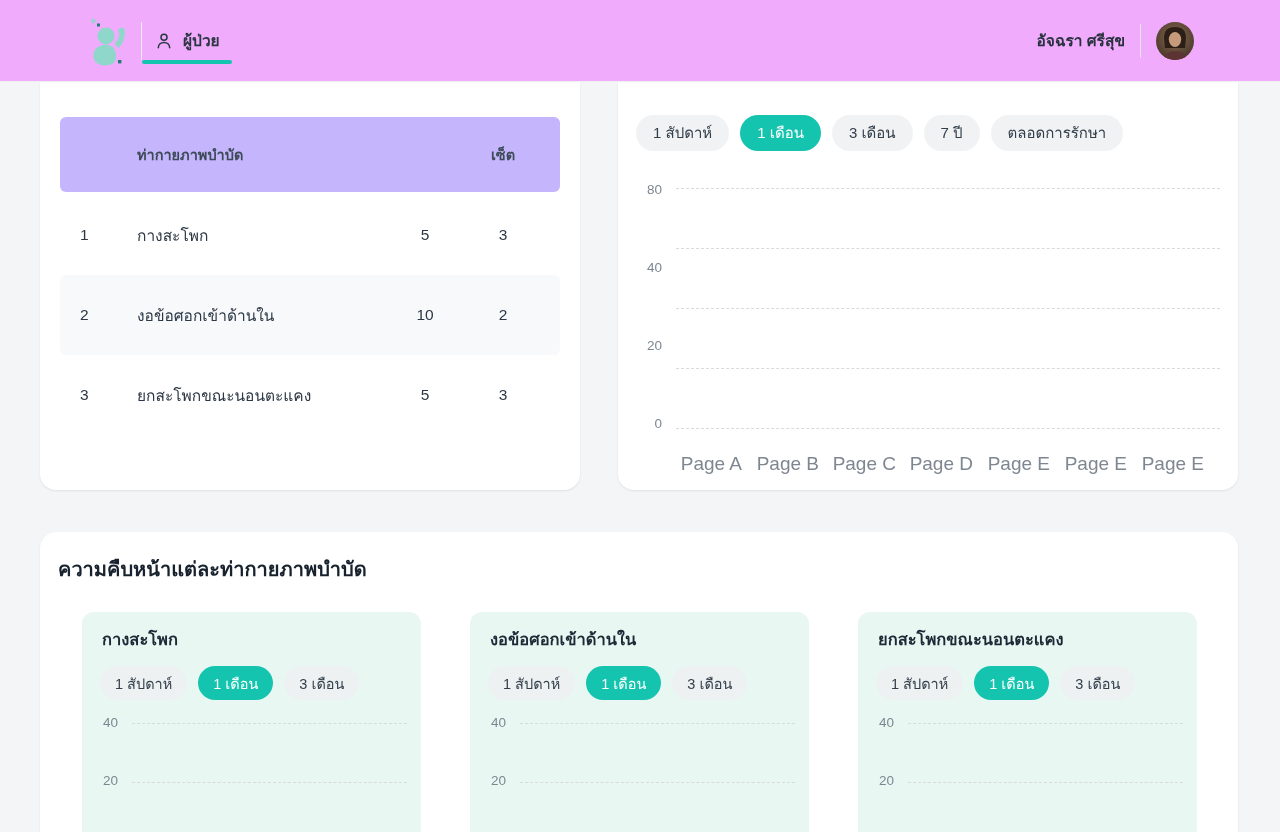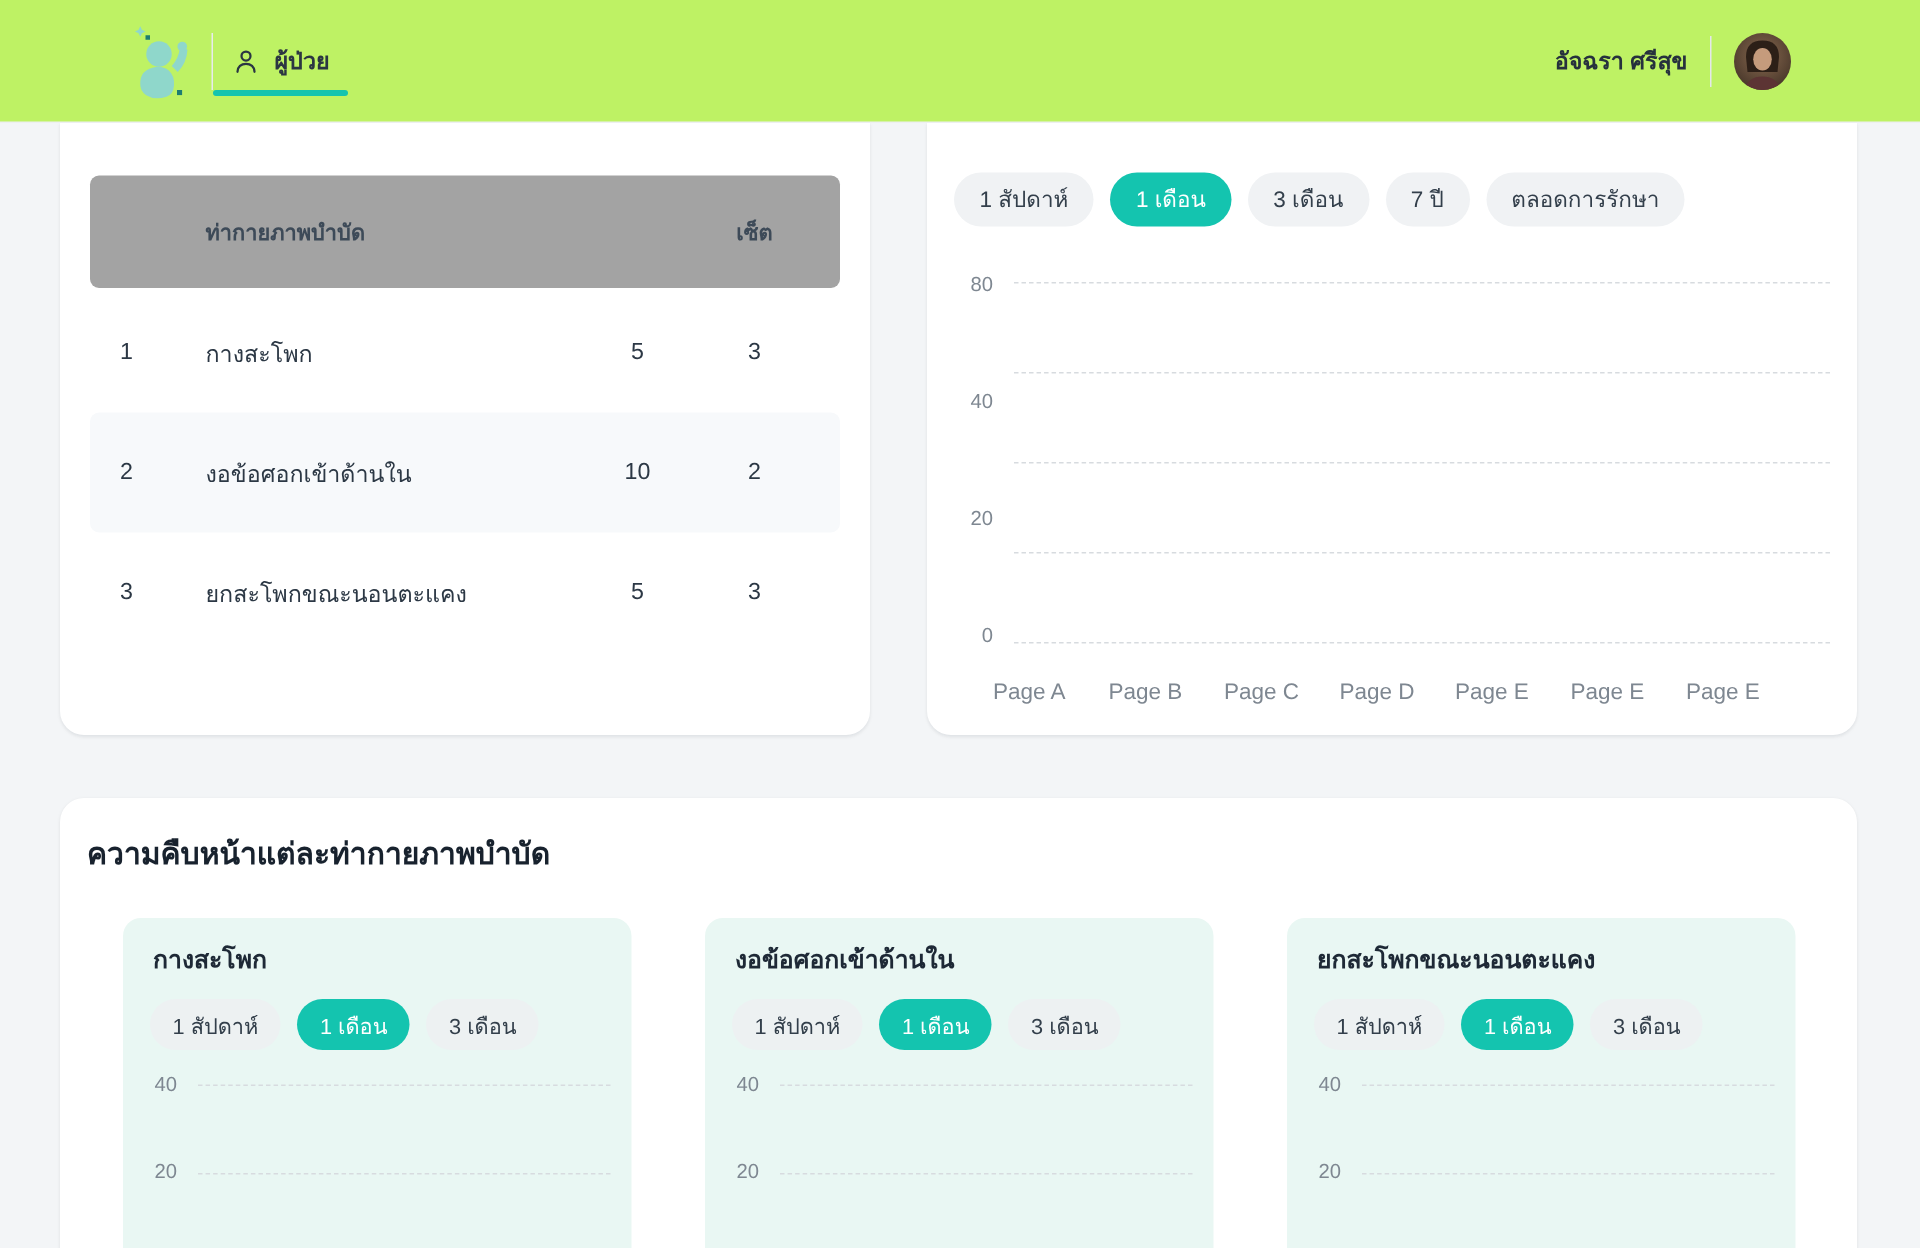--- a/index.html
+++ b/index.html
@@ -12,21 +12,21 @@
   html,body{margin:0;padding:0;}
   body{
     width:1280px;height:832px;overflow:hidden;position:relative;
     background:#f3f5f7;
     font-family:"Liberation Sans", sans-serif;
     -webkit-font-smoothing:antialiased;
   }
   
   .header{
     position:absolute;top:0;left:0;width:1280px;height:82px;
-    background:#bef264;border-bottom:1px solid #edeff1;
+    background:#f0abfc;border-bottom:1px solid #edeff1;
     display:flex;align-items:center;z-index:20;
   }
   .logo{margin-left:80px;width:48px;height:54px;flex:0 0 auto;cursor:pointer;}
   .header-divider{width:1px;height:38px;background:#e8ebed;margin-left:13px;}
   .tabs{display:flex;height:100%;align-items:stretch;}
   .tab{
     display:flex;align-items:center;gap:9px;padding:0 12px;
     position:relative;cursor:pointer;
     font-size:15.5px;font-weight:bold;color:#2b3642;
   }
@@ -43,21 +43,21 @@
   .card{
     position:absolute;background:#fff;
     box-shadow:0 1px 3px rgba(20,30,48,.05),0 1px 2px rgba(20,30,48,.04);
   }
   #card-table{left:40px;top:82px;width:540px;height:408px;border-radius:0 0 16px 16px;}
   #card-chart{left:618px;top:82px;width:620px;height:408px;border-radius:0 0 16px 16px;}
   #card-progress{left:40px;top:532px;width:1198px;height:330px;border-radius:16px;}
   
   .thead{
     position:absolute;left:20px;top:35px;width:500px;height:75px;
-    background:#a3a3a3;border-radius:6px;
+    background:#c4b5fd;border-radius:6px;
   }
   .th{position:absolute;top:0;height:100%;display:flex;align-items:center;
       font-size:14.5px;font-weight:bold;color:#3d4a58;}
   .col-name{left:77px;}
   .col-times{left:335px;width:60px;justify-content:center;text-align:center;}
   .col-sets{left:413px;width:60px;justify-content:center;text-align:center;}
   .tbody{position:absolute;left:20px;top:113px;width:500px;}
   .trow{height:80px;position:relative;border-radius:6px;cursor:pointer;}
   .trow.striped{background:#f7f9fb;}
   .td{position:absolute;top:0;height:100%;display:flex;align-items:center;
@@ -71,21 +71,21 @@
     cursor:pointer;white-space:nowrap;
   }
   .chip.selected{background:var(--accent);color:#ffffff;}
   #card-chart .chips{position:absolute;left:18px;top:33px;}
   .chips.small .chip{height:34px;border-radius:17px;padding:0 15px;font-size:14.5px;background:#edf1f2;}
   .chips.small .chip.selected{background:var(--accent);}
   
   .chart{position:absolute;left:0;top:0;right:0;bottom:0;}
   .gridline{position:absolute;height:0;border-top:1px dashed var(--grid);}
   .ylab{position:absolute;text-align:right;font-size:13.5px;color:var(--gray-text);}
-  .xlab{position:absolute;text-align:left;font-size:15px;color:var(--gray-text);}
+  .xlab{position:absolute;text-align:right;font-size:19px;color:var(--gray-text);}
   
   .section-title{
     position:absolute;left:18px;top:21px;
     font-size:20px;font-weight:bold;color:#18222e;
   }
   .mini-card{
     position:absolute;top:80px;width:339px;height:250px;
     background:#e9f7f3;border-radius:12px;
   }
   .mini-card.pos-0{left:42px;}

